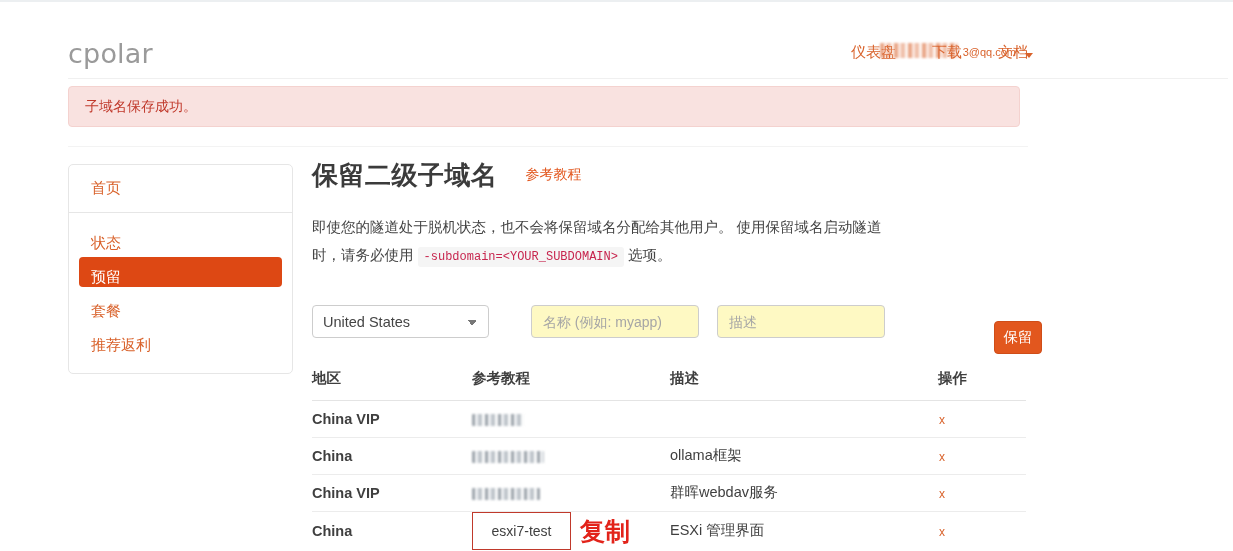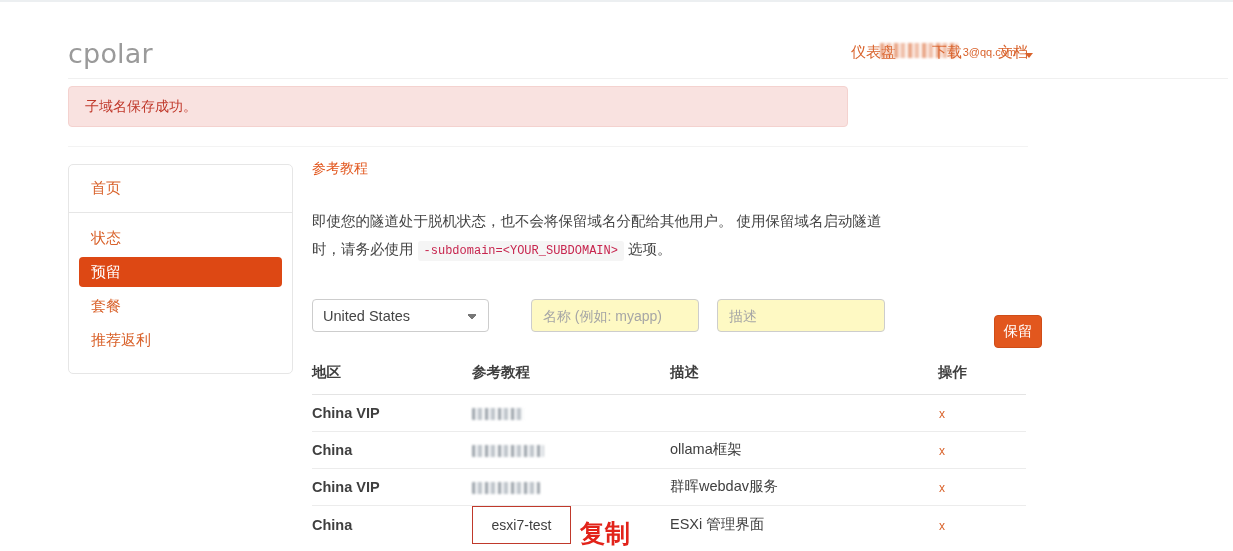--- a/index.html
+++ b/index.html
@@ -57,21 +57,21 @@
     border-right:4.5px solid transparent;
     border-top:5px solid #d9622b;
   }
   .header-divider {
     position:absolute; top:78px; left:68px; width:1160px; height:1px;
     background:#f0f0f0;
   }
 
   
   .alert {
-    position:absolute; top:86px; left:68px; width:780px; height:41px;
+    position:absolute; top:86px; left:68px; width:952px; height:41px;
     background:#f9e2e0; border:1px solid #f4d2cf; border-radius:4px;
     display:flex; align-items:center;
   }
   .alert .alert-text {
     margin-left:16px; color:#c0392b; font-size:14px;
   }
   .content-divider {
     position:absolute; top:146px; left:68px; width:960px; height:1px;
     background:#f3f3f3;
   }
@@ -82,21 +82,21 @@
     border:1px solid #e6e6e6; border-radius:5px; background:#fff;
     overflow:hidden;
   }
   .sidebar-head {
     height:48px; display:flex; align-items:center;
     padding-left:22px; border-bottom:1px solid #e6e6e6;
   }
   .sidebar-head a { color:#d9622b; text-decoration:none; font-size:15px; }
   .sidebar-list { padding:10px 10px 14px 10px; }
   .sidebar-item {
-    height:30px; display:flex; align-items:center;
+    height:30px; display:flex; align-items:flex-end;
     padding-left:12px; border-radius:4px; margin-bottom:4px;
     color:#d9622b; font-size:15px; cursor:pointer;
   }
   .sidebar-item.active {
     background:#dd4814; color:#ffffff;
   }
 
   
   .main { position:absolute; top:160px; left:312px; width:730px; }
   .page-title-row { display:flex; align-items:flex-end; gap:28px; }
@@ -186,21 +186,20 @@
     display:inline-flex; align-items:center; justify-content:center;
     width:99px; height:38px;
     border:1.6px solid #c0392b; background:#fff;
     font-size:14px; color:#3f3f3f;
   }
   .last-domain-cell { position:relative; }
   .copy-annotation {
     position:absolute; left:108px; top:50%; transform:translateY(-50%);
     color:#e2231a; font-size:25px; font-weight:700; white-space:nowrap;
     line-height:1;
-    margin-top:8px;
   }
   tr.highlight-row td { border-bottom:none; }
 </style>
 </head>
 <body>
 
 <div class="top-hairline"></div>
 
 <div class="header">
   <div class="brand">cpolar</div>
@@ -240,20 +239,21 @@
     </div>
     <div class="sidebar-item">
       <span>推荐返利</span>
     </div>
   </div>
 </div>
 
 <div class="main">
 
   <div class="page-title-row">
+    <h1 class="page-title">保留二级子域名</h1>
     <a class="tutorial-link" href="#">参考教程</a>
   </div>
 
   <p class="desc">
     <span>即使您的隧道处于脱机状态，也不会将保留域名分配给其他用户。 使用保留域名启动隧道时，请务必使用</span>
     <code class="snippet">-subdomain=&lt;YOUR_SUBDOMAIN&gt;</code>
     <span>选项。</span>
   </p>
 
   <div class="form-row">

